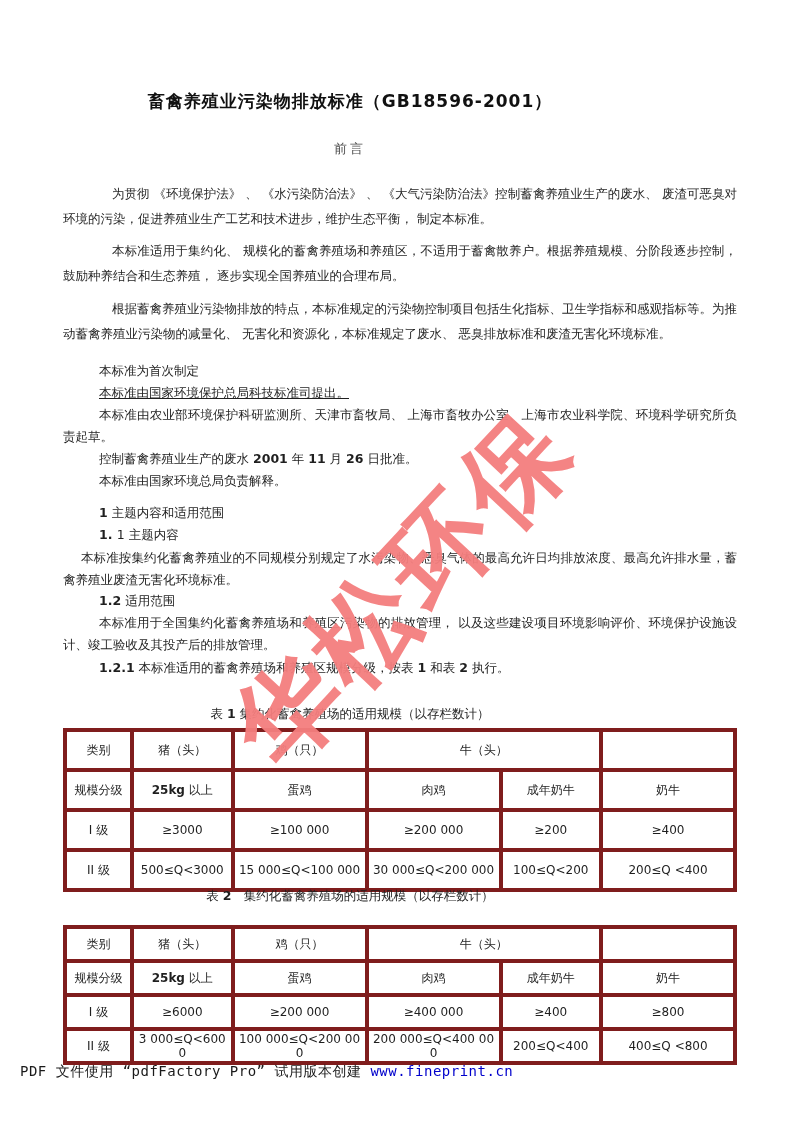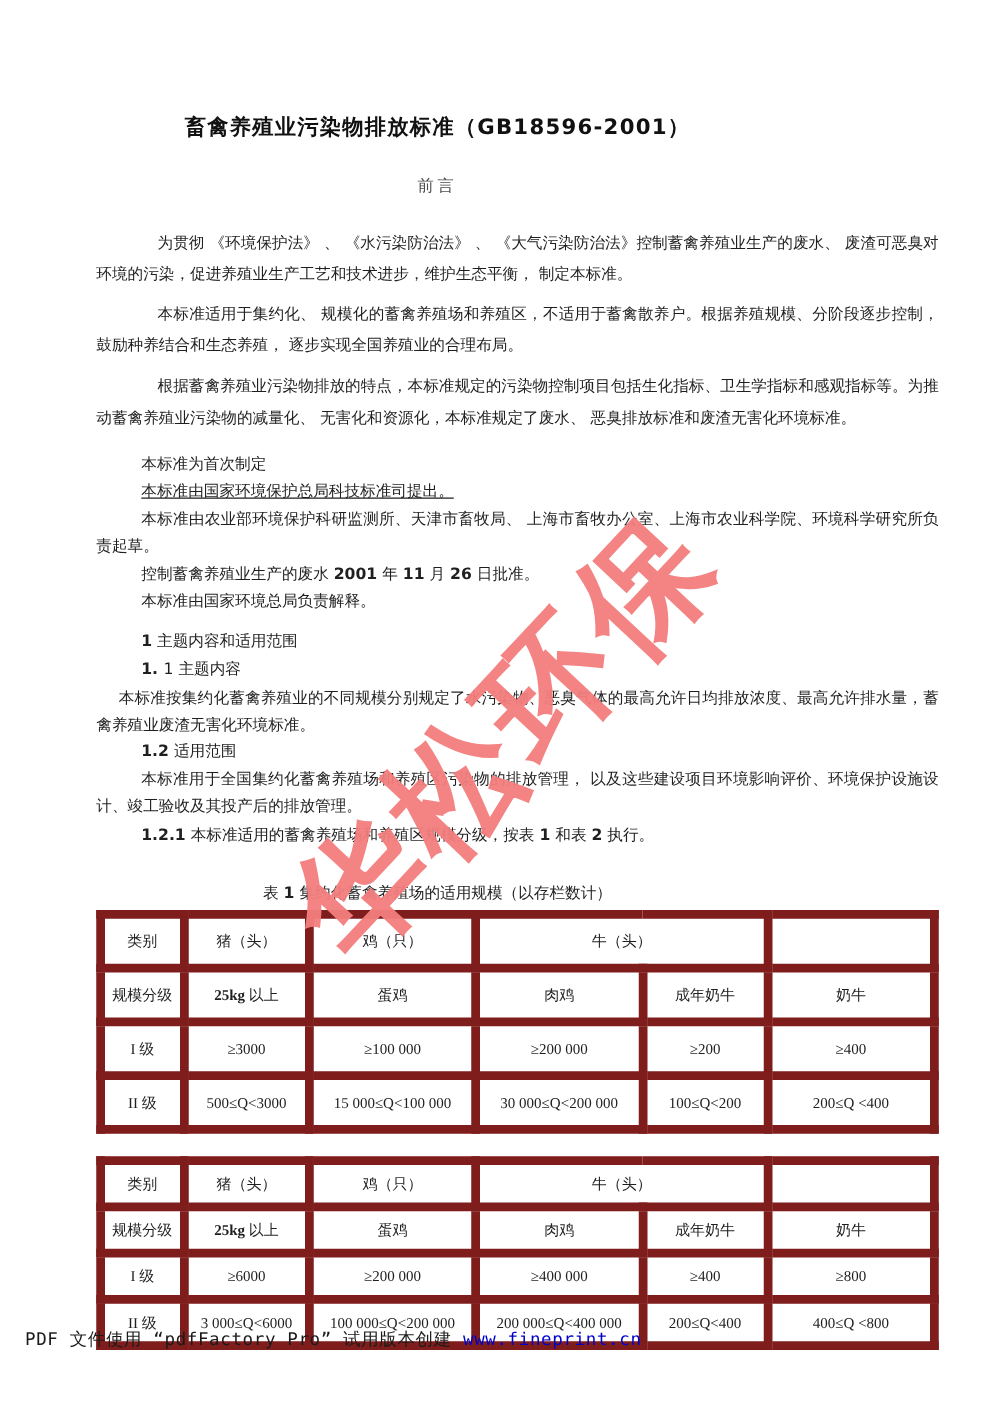--- a/index.html
+++ b/index.html
@@ -1,33 +1,33 @@
 <!DOCTYPE html>
 <html><head>
 <meta charset="utf-8">
 <style>
   html,body{margin:0;padding:0;background:#ffffff;}
   .page{
     position:relative;width:800px;height:1132px;background:#ffffff;overflow:hidden;
     font-family:"DejaVu Sans","Liberation Sans",sans-serif;color:#1f1f1f;
   }
-  .abs{position:absolute;left:77px;width:674px;}
+  .abs{position:absolute;left:63px;width:674px;}
   .center{position:absolute;left:0;width:700px;text-align:center;}
   .title{font-size:17px;font-weight:bold;letter-spacing:1px;color:#111;margin:0;}
   .preface{font-size:13px;color:#4d4d4d;letter-spacing:3px;}
   .para{font-size:12.5px;line-height:25px;word-break:break-all;text-align:justify;margin:0;}
   .tight{line-height:22px;}
   .indent-lg{text-indent:49px;}
   .indent-md{text-indent:36px;}
   .indent-sm{text-indent:18px;}
   .bold{font-weight:bold;}
   .caption{font-size:12.5px;color:#1f1f1f;}
   table{border-collapse:collapse;width:100%;table-layout:fixed;}
-  td{border:7px solid #7f1d1d;text-align:center;vertical-align:middle;
-     font-size:12px;color:#1f1f1f;padding:0 2px;word-break:break-all;font-family:Liberation Serif, serif;}
+  td{border:4px solid #7f1d1d;text-align:center;vertical-align:middle;
+     font-size:12px;color:#1f1f1f;padding:0 2px;word-break:break-all;}
   .t1 td{height:36px;}
   .t2 td{height:30px;}
   .watermark{
     position:absolute;left:405px;top:590px;
     transform:translate(-50%,-50%) rotate(-47deg);
     font-size:104px;font-weight:bold;letter-spacing:6px;white-space:nowrap;
     z-index:9;pointer-events:none;opacity:0.95;
   }
   .footer{
     position:absolute;left:20px;top:1063px;font-size:14px;color:#1a1a1a;
@@ -103,20 +103,21 @@
         <td>500≤Q&lt;3000</td>
         <td>15 000≤Q&lt;100 000</td>
         <td>30 000≤Q&lt;200 000</td>
         <td>100≤Q&lt;200</td>
         <td>200≤Q &lt;400</td>
       </tr>
     </tbody>
       </table>
   </div>
 
+  <div class="caption center" style="top:888px;"><span>表 </span><span class="bold">2</span><span>　集约化蓄禽养殖场的适用规模（以存栏数计）</span></div>
 
   <div class="abs" style="top:925px;">
     <table class="t2">
       <colgroup>
         <col style="width:10%">
           <col style="width:15%">
           <col style="width:20%">
         <col style="width:20%">
           <col style="width:15%">
           <col style="width:20%">

